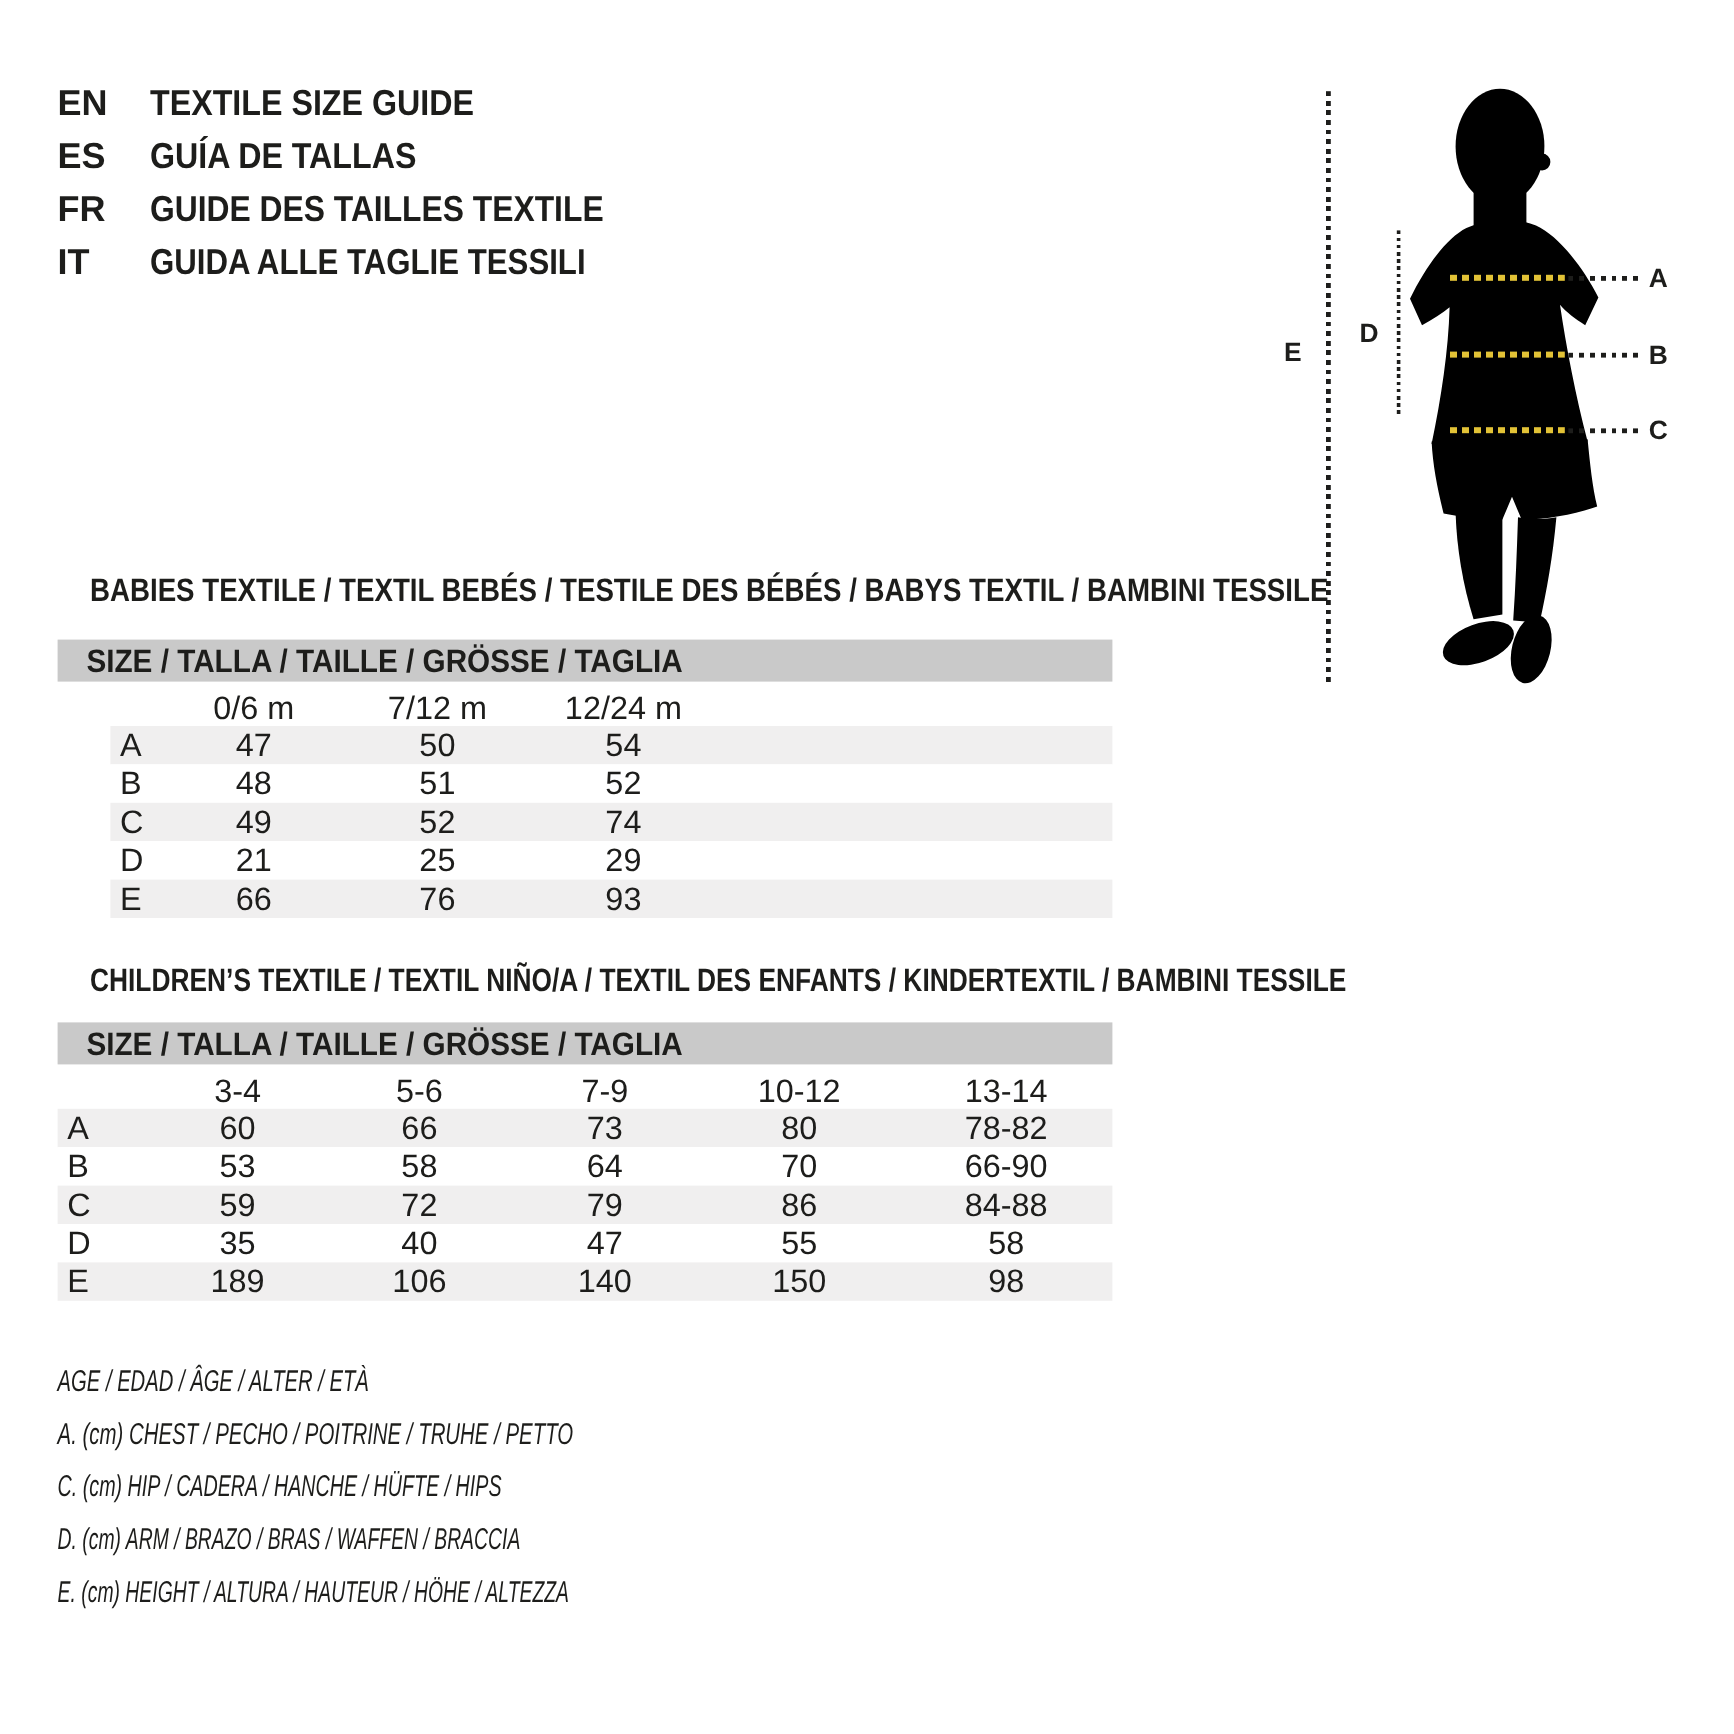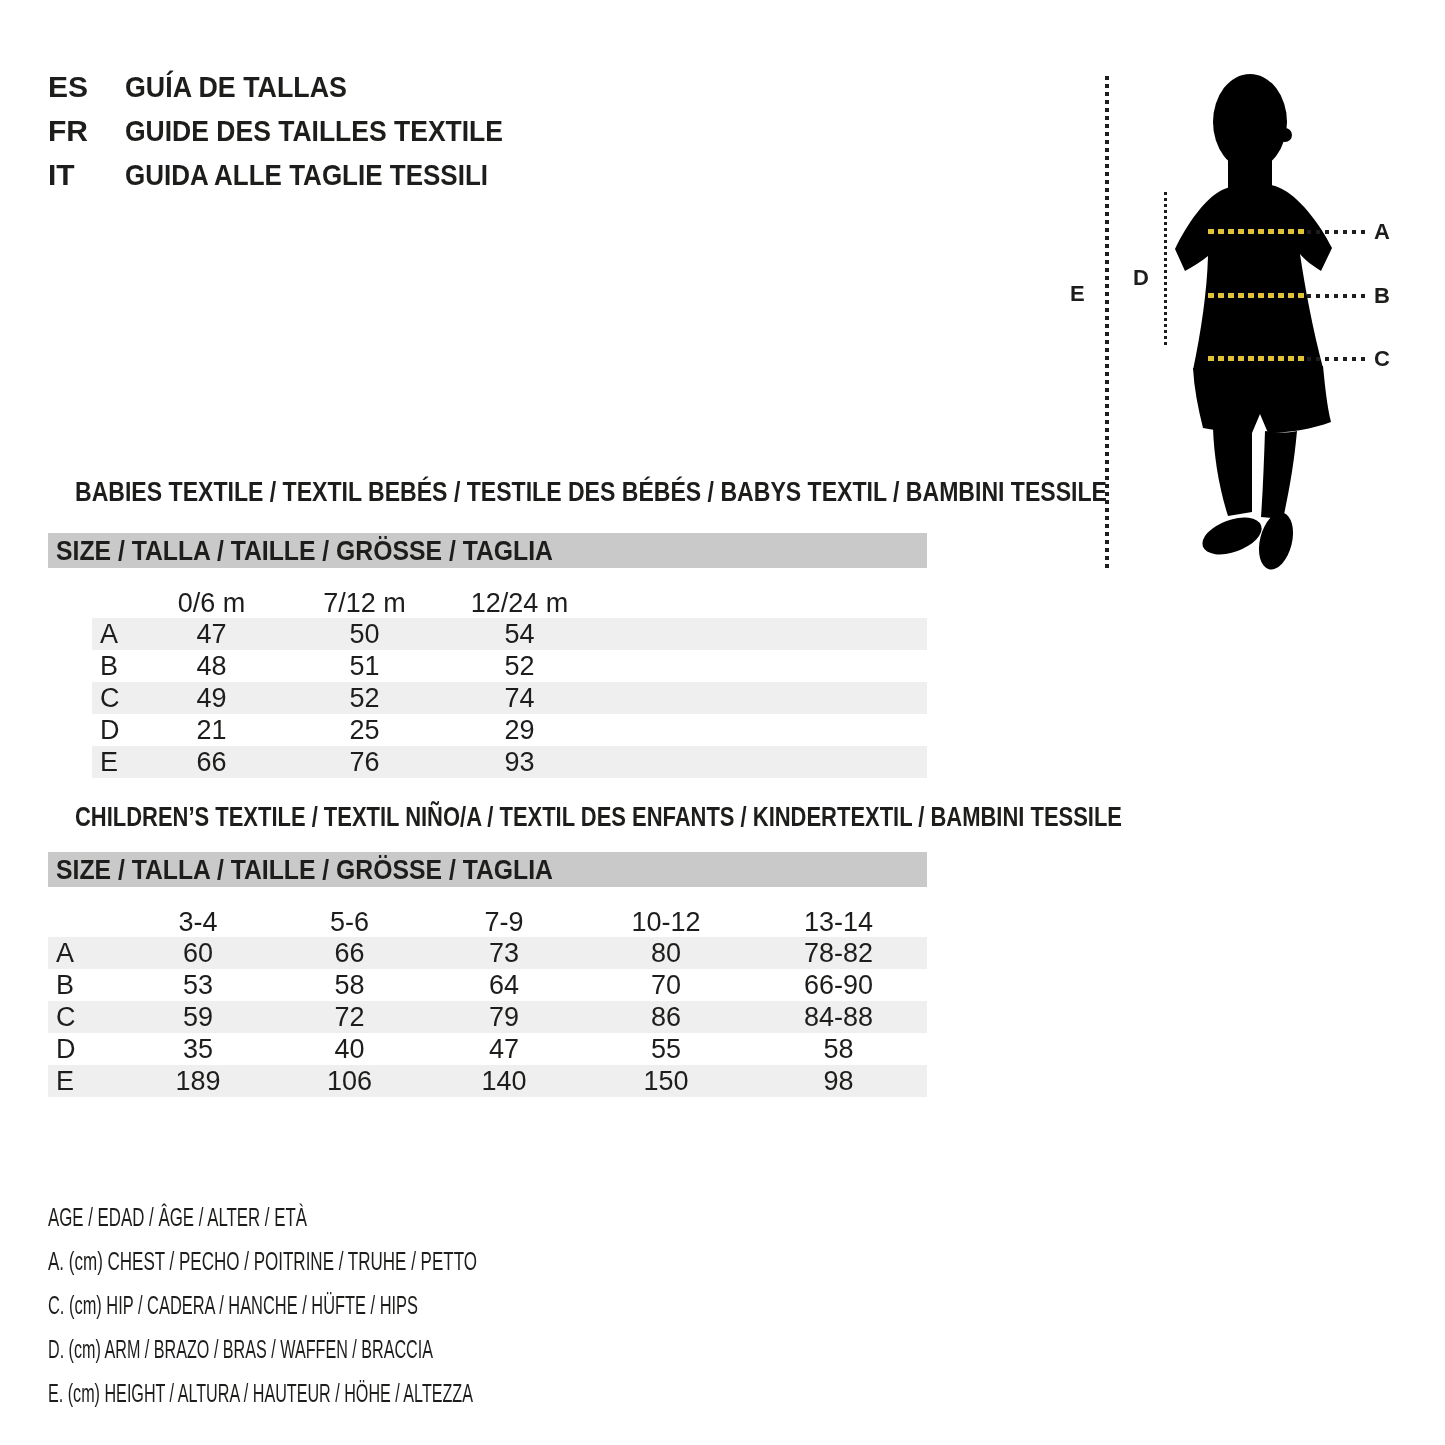--- a/index.html
+++ b/index.html
@@ -26,31 +26,31 @@
   .section-heading{position:absolute;left:48px;font-weight:700;font-size:27px;
     line-height:28px;white-space:nowrap;margin-left:27px;}
   .heading-babies{top:478px;}
   .heading-children{top:803px;}
 
   
   .size-table{position:absolute;left:48px;width:879px;}
   .table-babies{top:533px;}
   .table-children{top:852px;}
   .size-bar{height:35px;line-height:36px;background:var(--bar-bg);
-    font-weight:700;font-size:27px;padding-left:8px;margin-bottom:20px;white-space:nowrap;}
+    font-weight:700;font-size:27px;padding-left:24px;margin-bottom:7px;white-space:nowrap;}
   .grid-b{display:grid;grid-template-columns:44px 151px 155px 155px 1fr;margin-left:44px;}
   .grid-c{display:grid;grid-template-columns:75px 150px 153px 156px 168px 177px;}
   .age-row{height:30px;line-height:30px;font-size:27px;background:#ffffff;}
   .data-row{height:32px;line-height:32px;font-size:27px;background:#ffffff;}
   .data-row.shade{background:var(--shade-bg);}
   .cell{text-align:center;}
   .letter{text-align:left;padding-left:8px;}
 
   
-  .legend{position:absolute;left:48px;top:1204px;}
+  .legend{position:absolute;left:48px;top:1138px;font-style:italic;}
   .legend-line{height:26px;line-height:26px;font-size:25px;margin-bottom:18px;white-space:nowrap;}
 
   
   .silhouette{position:absolute;left:1172px;top:72px;width:170px;height:500px;color:var(--silhouette);}
   .vline{position:absolute;}
   .e-line{left:1105px;top:76px;width:4px;height:494px;
     background:repeating-linear-gradient(180deg,var(--text) 0 4px,transparent 4px 8px);}
   .d-line{left:1164px;top:192px;width:3px;height:153px;
     background:repeating-linear-gradient(180deg,var(--text) 0 3px,transparent 3px 6px);}
   .ydash{position:absolute;left:1208px;width:96px;height:5px;
@@ -70,20 +70,24 @@
   .lab-d{left:1133px;top:267px;}
   .lab-e{left:1070px;top:283px;}
 </style>
 </head>
 <body>
 
 <div class="page">
 
   <div class="lang-block">
     <div class="lang-row">
+      <span class="lang-code">EN</span>
+      <span class="lang-title fit" style="transform: scaleX(0.894919);">TEXTILE SIZE GUIDE</span>
+    </div>
+    <div class="lang-row">
       <span class="lang-code">ES</span>
       <span class="lang-title fit" style="transform: scaleX(0.893978);">GUÍA DE TALLAS</span>
     </div>
     <div class="lang-row">
       <span class="lang-code">FR</span>
       <span class="lang-title fit" style="transform: scaleX(0.883565);">GUIDE DES TAILLES TEXTILE</span>
     </div>
     <div class="lang-row">
       <span class="lang-code">IT</span>
       <span class="lang-title fit" style="transform: scaleX(0.866575);">GUIDA ALLE TAGLIE TESSILI</span>

